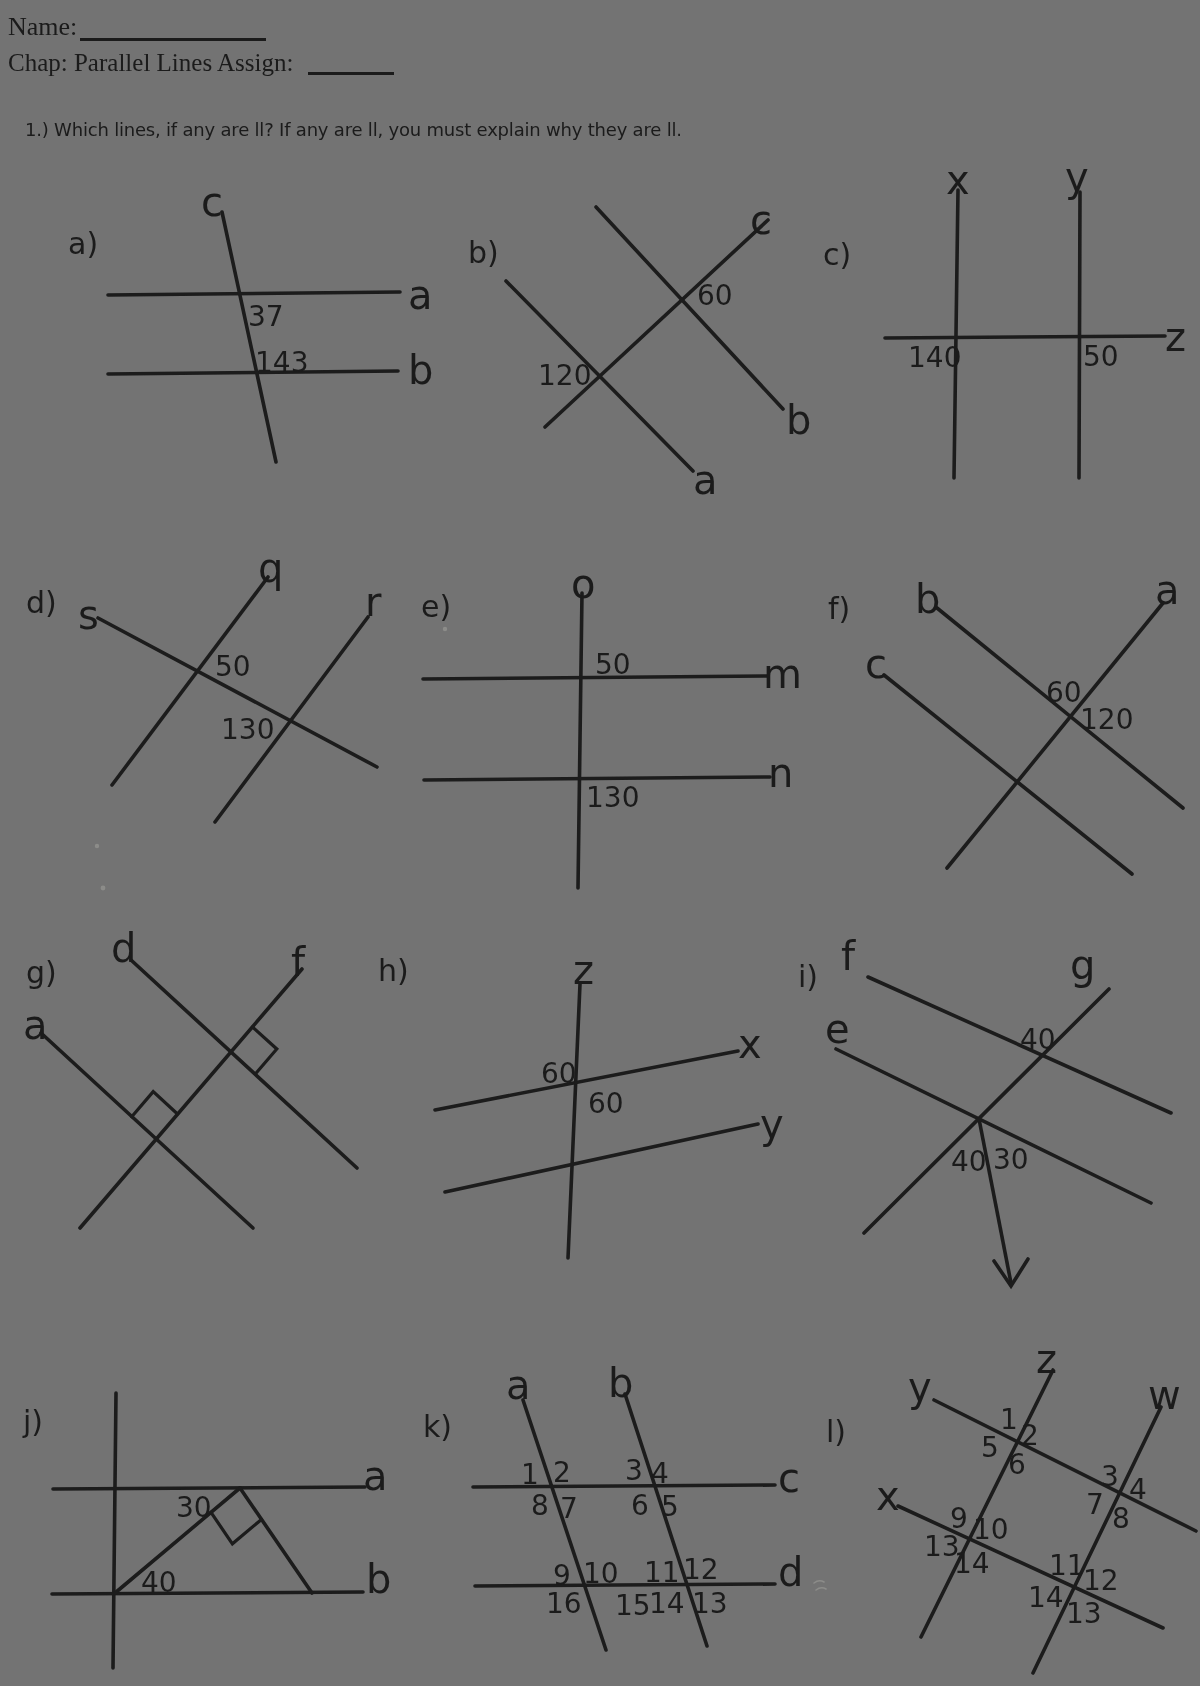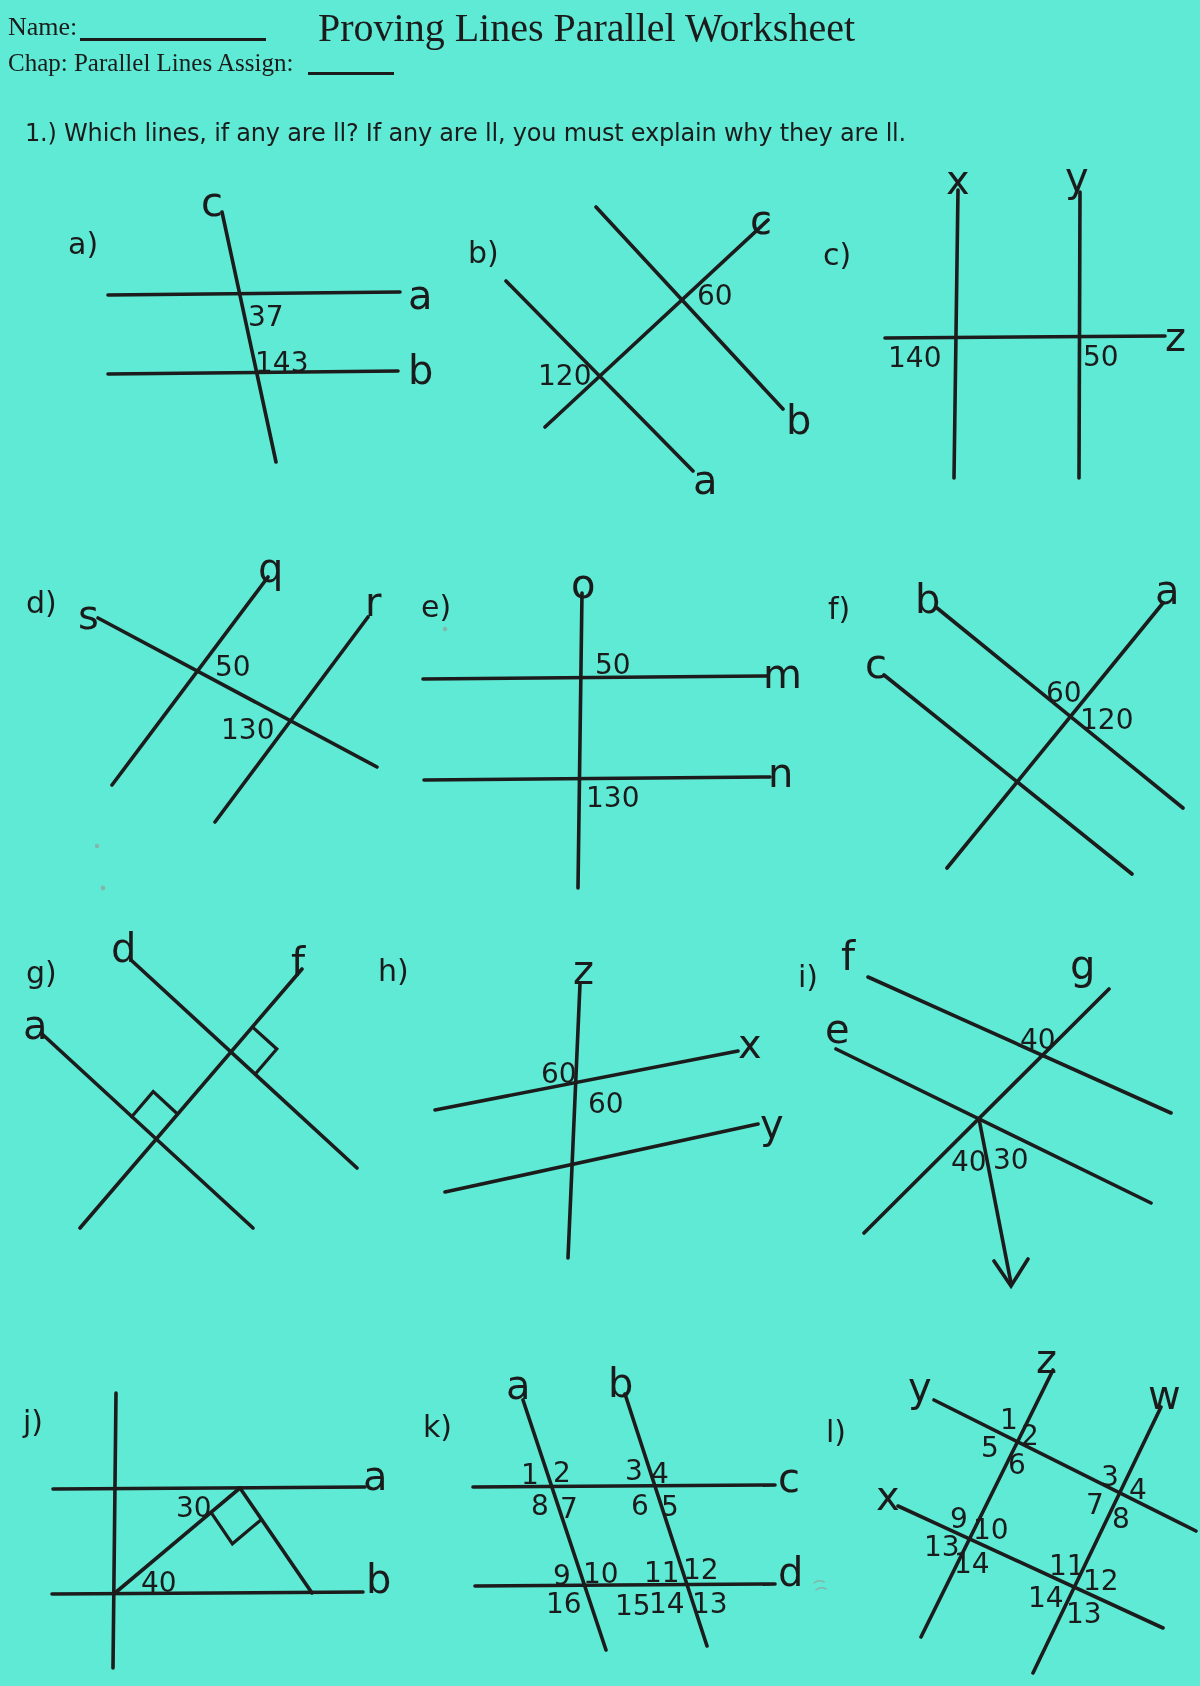--- a/index.html
+++ b/index.html
@@ -1,23 +1,23 @@
 <!DOCTYPE html>
 <html><head>
 <meta charset="utf-8">
 <style>
   html,body{margin:0;padding:0;background:#e8e8e8;}
-  .page{position:relative;width:1200px;height:1686px;background:#5eead4;overflow:hidden;
+  .page{position:relative;width:1200px;height:1686px;background:#737373;overflow:hidden;
         font-family:"DejaVu Sans",sans-serif;color:#1b1b1b;}
   .t{position:absolute;white-space:nowrap;line-height:1;color:#1b1b1b;}
   .serif{font-family:"Liberation Serif",serif;}
   .sans{font-family:"DejaVu Sans",sans-serif;}
   .title{font-size:40px;letter-spacing:0px;}
   .hd{font-size:26px;}
-  .q{font-size:24px;letter-spacing:-0.2px;}
+  .q{font-size:18px;letter-spacing:-0.2px;}
   .dlab{font-size:30px;}
   .llab{font-size:40px;}
   .alab{font-size:28px;}
   .hline{position:absolute;height:0;border-top:3px solid #1b1b1b;}
   svg.canvas{position:absolute;left:0;top:0;}
   svg.canvas *{vector-effect:non-scaling-stroke;}
 </style>
 </head>
 <body>
 
@@ -109,21 +109,20 @@
     <g stroke="#9a9a96" stroke-width="1.6" opacity="0.65">
       <circle cx="103" cy="888" r="1.6" fill="#9a9a96"></circle>
       <circle cx="445" cy="629" r="1.4" fill="#9a9a96"></circle>
       <circle cx="97" cy="846" r="1.4" fill="#9a9a96"></circle>
       <path d="M 814 1583 q 5 -4 10 -1 M 816 1590 q 5 -4 10 -1"></path>
     </g>
   </svg>
 
   <div class="t serif hd" style="left:8px;top:14px;">Name:</div>
   <div class="hline" style="left:80px;top:38px;width:186px;"></div>
-  <div class="t serif title" style="left:318px;top:8px;">Proving Lines Parallel Worksheet</div>
   <div class="t serif" style="left:8px;top:50px;font-size:25px;">Chap: Parallel Lines Assign:</div>
   <div class="hline" style="left:308px;top:72px;width:86px;"></div>
 
   <div class="t sans q" style="left:25px;top:121px;">1.) Which lines, if any are ll? If any are ll, you must explain why they are ll.</div>
 
   <div class="t dlab" style="left:68px;top:229px;">a)</div>
   <div class="t llab" style="left:201px;top:182px;">c</div>
   <div class="t llab" style="left:408px;top:275px;">a</div>
   <div class="t llab" style="left:408px;top:350px;">b</div>
   <div class="t alab" style="left:248px;top:303px;">37</div>
@@ -133,21 +132,21 @@
   <div class="t llab" style="left:750px;top:200px;">c</div>
   <div class="t llab" style="left:786px;top:400px;">b</div>
   <div class="t llab" style="left:693px;top:460px;">a</div>
   <div class="t alab" style="left:697px;top:282px;">60</div>
   <div class="t alab" style="left:538px;top:362px;">120</div>
 
   <div class="t dlab" style="left:823px;top:240px;">c)</div>
   <div class="t llab" style="left:946px;top:160px;">x</div>
   <div class="t llab" style="left:1065px;top:157px;">y</div>
   <div class="t llab" style="left:1165px;top:317px;">z</div>
-  <div class="t alab" style="left:888px;top:344px;">140</div>
+  <div class="t alab" style="left:908px;top:344px;">140</div>
   <div class="t alab" style="left:1083px;top:343px;">50</div>
 
   <div class="t dlab" style="left:26px;top:588px;">d)</div>
   <div class="t llab" style="left:78px;top:595px;">s</div>
   <div class="t llab" style="left:258px;top:548px;">q</div>
   <div class="t llab" style="left:365px;top:582px;">r</div>
   <div class="t alab" style="left:215px;top:653px;">50</div>
   <div class="t alab" style="left:221px;top:716px;">130</div>
 
   <div class="t dlab" style="left:421px;top:592px;">e)</div>

